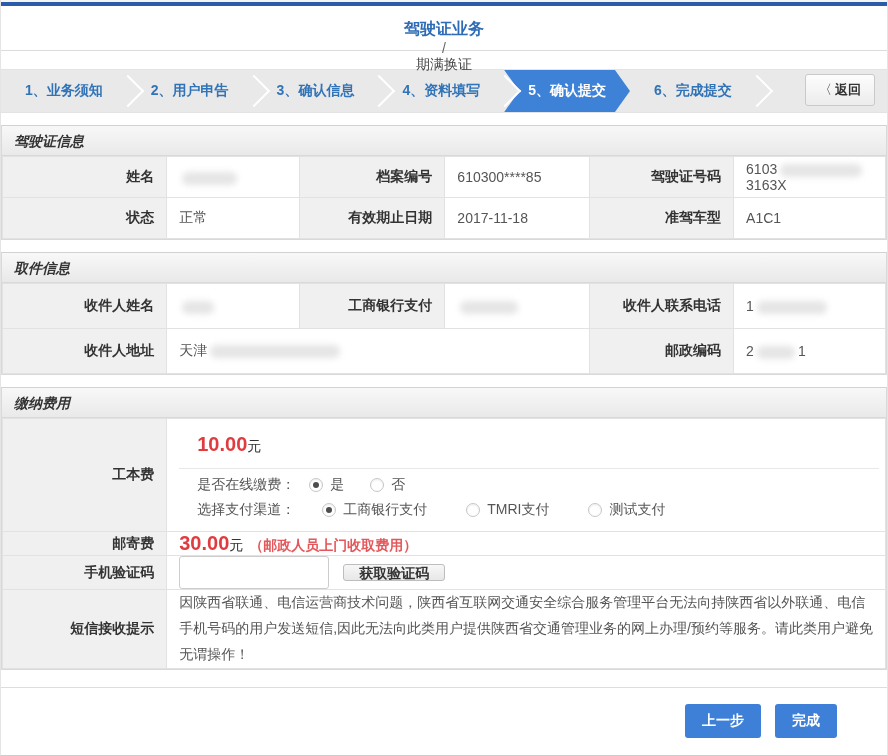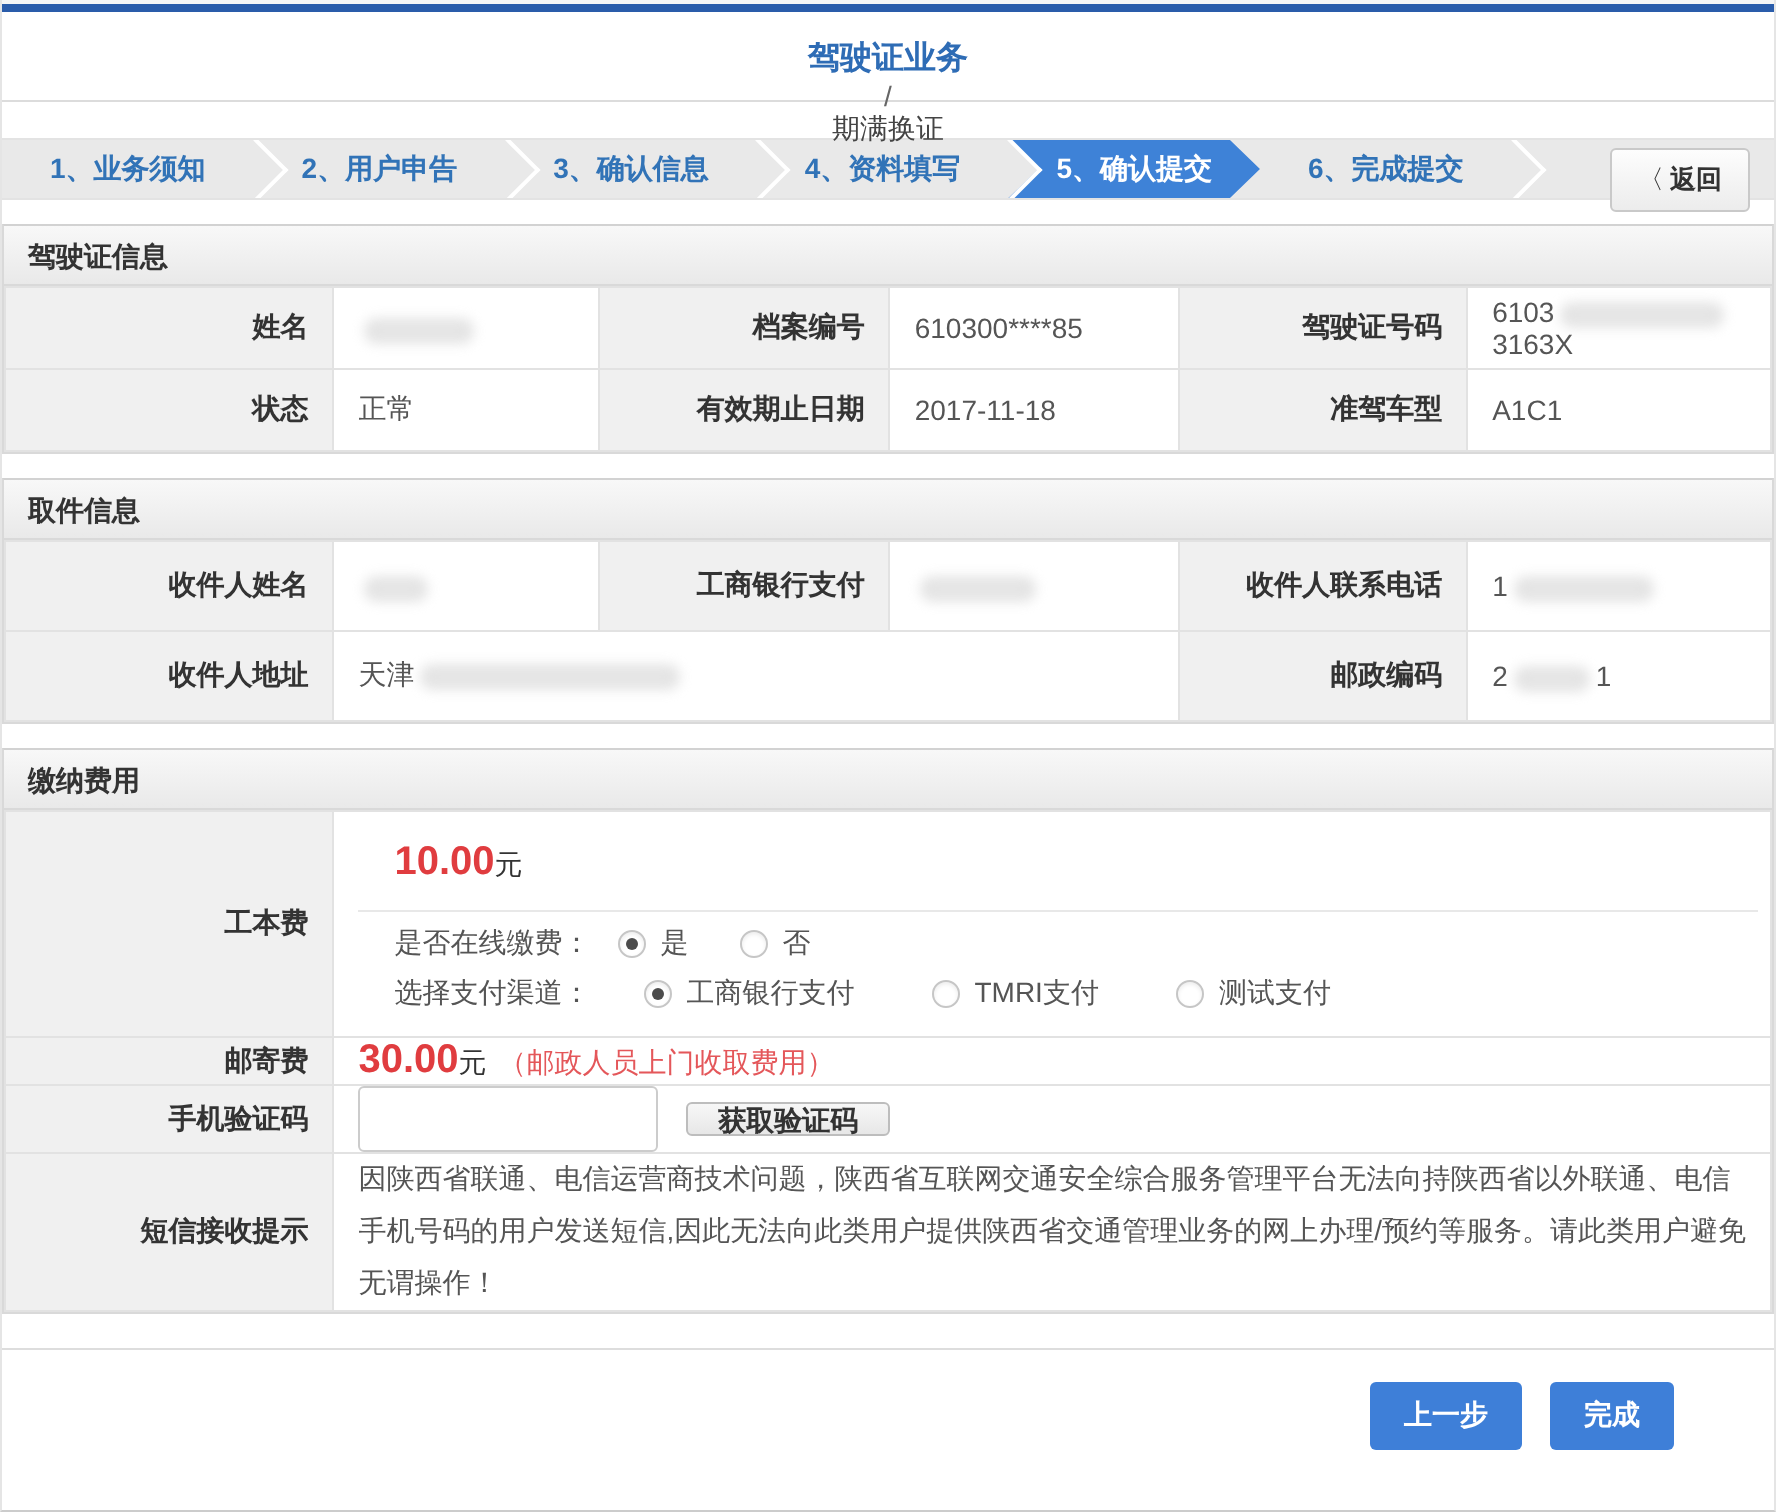--- a/index.html
+++ b/index.html
@@ -21,37 +21,37 @@
   .page-subtitle { color:#444; font-size:14px; }
   .back-btn {
     margin-left:auto; background:linear-gradient(#fdfdfd,#ececec);
     border:1px solid #c9c9c9; border-radius:3px; padding:6px 13px;
     color:#333; font-size:13px; font-weight:bold; cursor:pointer;
   }
   .back-arrow { margin-right:3px; font-weight:normal; }
 
   
   .steps-wrap { margin-top:18px; }
-  .steps { display:flex; height:31px; background:#e9e9e9; border-top:1px solid #e3e3e3; border-bottom:1px solid #e3e3e3; overflow:hidden; }
+  .steps { display:flex; height:44px; background:#e9e9e9; border-top:1px solid #e3e3e3; border-bottom:1px solid #e3e3e3; overflow:hidden; }
   .step { position:relative; flex:0 0 14.2%; display:flex; align-items:center; justify-content:center;
           color:#3173b7; font-weight:bold; font-size:14px; }
   .step::after {
     content:''; position:absolute; right:-1px; top:50%; width:21px; height:21px;
     border-top:2px solid #fff; border-right:2px solid #fff;
     transform:translate(50%,-50%) rotate(45deg); z-index:2;
   }
   .step.active { background:#3e82d7; color:#fff; z-index:1;
     clip-path:polygon(0 0, calc(100% - 15px) 0, 100% 50%, calc(100% - 15px) 100%, 0 100%, 15px 50%); }
   .step.active::after { display:none; }
   .step-filler { flex:1; }
 
   
   .section { margin-top:12px; border:1px solid #d9d9d9; border-top:1px solid #d2d2d2; }
   .section-header { height:30px; line-height:30px; padding-left:12px; font-weight:bold; font-size:14px; color:#333;
-    background:linear-gradient(#f8f8f8,#e9e9e9); border-bottom:1px solid #d9d9d9; }
+    background:linear-gradient(#f8f8f8,#e9e9e9); border-bottom:1px solid #d9d9d9;font-style:italic; }
   table { width:100%; border-collapse:collapse; table-layout:fixed; }
   td { border:1px solid #e2e2e2; font-size:14px; vertical-align:middle; }
   td.lbl { background:#f0f0f0; text-align:right; padding:0 12px 0 4px; font-weight:bold; color:#333; }
   td.val { background:#fff; text-align:left; padding:0 6px 0 12px; color:#555;margin-top:44px; }
   .t-license td, .t-pickup td { height:45px; }
   .t-license td { height:41px; }
   col.c1{width:18.6%} col.c2{width:15.0%} col.c3{width:16.5%}
   col.c4{width:16.4%} col.c5{width:16.3%} col.c6{width:17.2%}
 
   
@@ -69,21 +69,21 @@
   .amount-unit { color:#333; font-size:14px; }
   .pay-row { display:flex; align-items:center; padding:7px 0 0 18px; color:#555; }
   .pay-row:last-child { padding-bottom:12px;gap:13px; }
   .pay-label { margin-right:14px; }
   .radio-option { display:inline-flex; align-items:center; margin-right:26px; cursor:pointer; }
   .radio { width:14px; height:14px; border:1px solid #c6c6c6; border-radius:50%; background:#fff;
            position:relative; display:inline-block; margin-right:7px; box-shadow:inset 0 1px 2px rgba(0,0,0,.08); }
   .radio.checked::after { content:''; position:absolute; left:3px; top:3px; right:3px; bottom:3px;
            background:#4c4c4c; border-radius:50%; }
   .postage-cell { padding:6px 0 6px 18px; }
-  .postage-note { color:#e4575a; font-size:14px; margin-left:6px; }
+  .postage-note { color:#e4575a; font-size:14px; margin-left:6px;font-weight:bold; }
   .code-cell { padding:6px 0 6px 18px; }
   .code-input { width:150px; height:33px; border:1px solid #ccc; border-radius:3px; padding:0 8px; font-size:14px; outline:none; }
   .code-btn { margin-left:10px; height:17px; padding:0 15px; background:linear-gradient(#f7f7f7,#e7e7e7);
               border:1px solid #bdbdbd; border-radius:3px; font-size:14px; font-weight:bold; color:#333; cursor:pointer;text-align:center; }
   .tip-cell { padding:10px 20px 10px 18px; color:#c0504d; line-height:1.85; font-size:14px; }
 
   
   .footer-divider { margin-top:17px; border-top:1px solid #ddd; }
   .footer { display:flex; justify-content:flex-end; align-items:center; padding:16px 50px 0 0; gap:14px; }
   .btn-primary { background:#3e7fd8; color:#fff; border:none; border-radius:3px;

